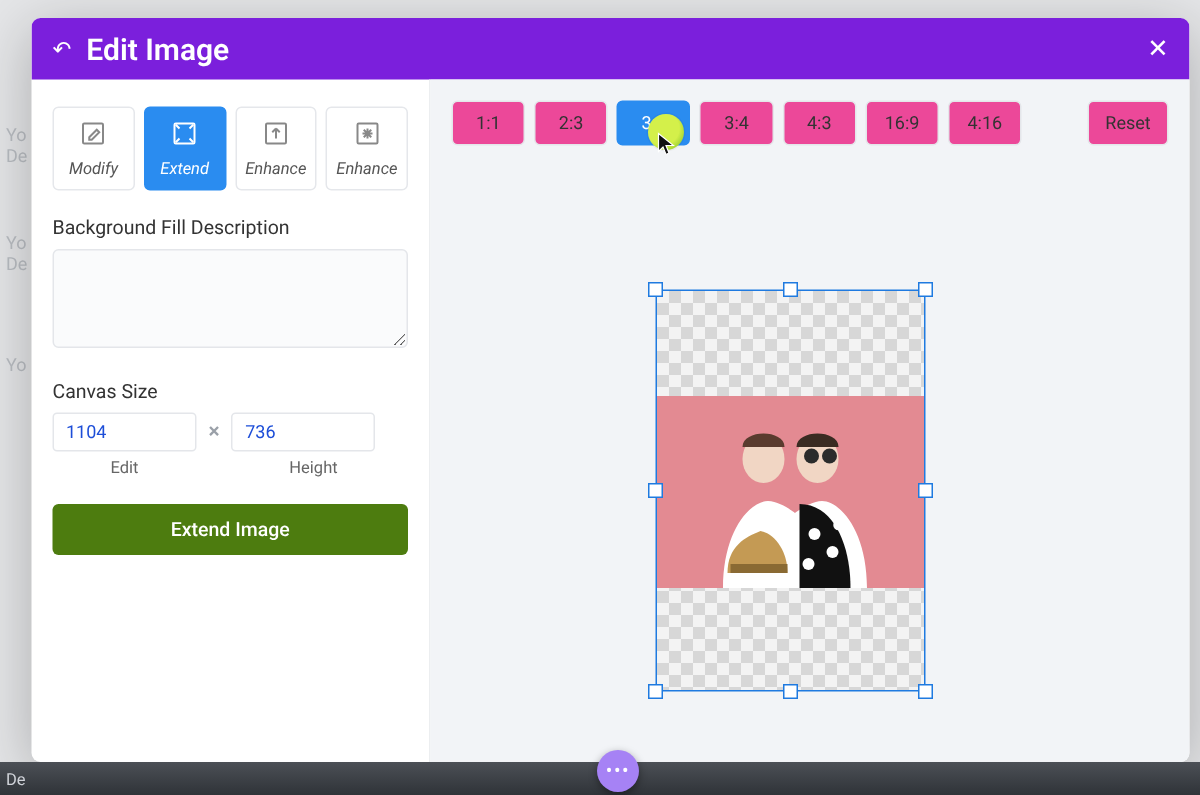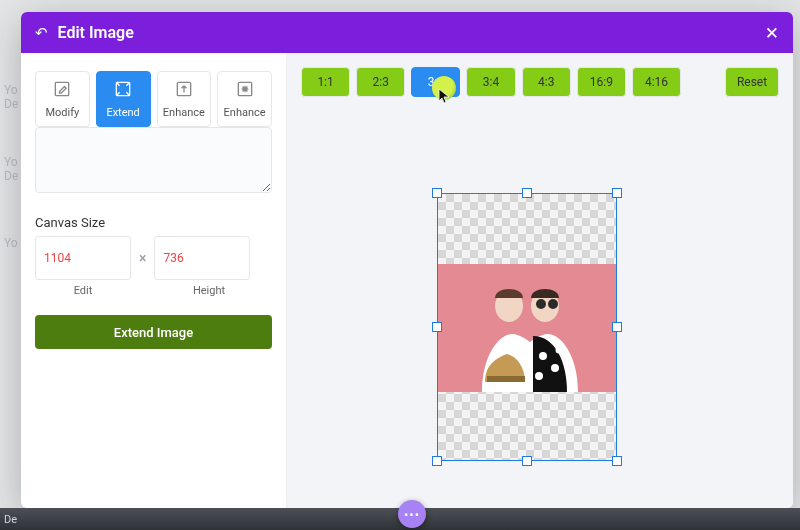--- a/index.html
+++ b/index.html
@@ -16,68 +16,68 @@
   .modal {
     position:absolute; left:21px; right:7px; top:12px; bottom:22px;
     background:#fff; border-radius:6px; box-shadow:0 8px 40px rgba(0,0,0,.25);
     display:flex; flex-direction:column; overflow:hidden;
   }
   .modal-header{
     height:41px; background:#7b1fdc;
     display:flex; align-items:center; padding:0 14px; color:#fff;
   }
   .modal-header .back{margin-right:10px; font-size:15px;}
-  .modal-header .title{font-size:16px; font-weight:600;}
+  .modal-header .title{font-size:20px; font-weight:600;}
   .modal-header .close{margin-left:auto; font-size:17px;}
 
   .modal-body{ flex:1; display:flex; }
 
   .sidebar{
     width:266px; border-right:1px solid #eceef0; padding:18px 14px 0 14px;
   }
   .tool-tabs{display:flex; gap:6px;}
   .tool-tab{
     width:56px; height:56px; border:1px solid #e5e7eb; border-radius:4px;
     display:flex; flex-direction:column; align-items:center; justify-content:center;
-    font-size:11px; color:#555; background:#fff; gap:4px;
+    font-size:11px; color:#555; background:#fff; gap:4px;font-style:italic;
   }
   .tool-tab.active{background:#2a8cf0; border-color:#2a8cf0; color:#fff;}
   .tool-tab svg{width:20px;height:20px;}
   .tool-tab.active svg{stroke:#fff; fill:none;}
   .tool-tab svg{stroke:#888; fill:none; stroke-width:1.6;}
 
   .field-label{font-size:13px; color:#333; margin-top:18px; margin-bottom:6px;}
   textarea.desc{
     width:100%; height:66px; border:1px solid #e4e6ea; border-radius:4px; resize:vertical;
     background:#fafbfc; padding:6px; font-size:12px;
   }
   .canvas-row{display:flex; align-items:center; gap:8px; margin-top:6px;}
   .canvas-row input{
-    width:96px; height:44px; border:1px solid #e4e6ea; border-radius:3px; padding:0 8px;
-    font-size:12px; color:#ef4444; background:#fff;
+    width:96px; height:26px; border:1px solid #e4e6ea; border-radius:3px; padding:0 8px;
+    font-size:12px; color:#1d4ed8; background:#fff;
   }
   .times{color:#9aa0a8; font-size:14px; font-weight:600;}
   .sublabels{display:flex; gap:8px; margin-top:4px; font-size:11px; color:#666;}
   .sublabels span:first-child{width:96px; text-align:center;}
   .sublabels span:last-child{width:96px; text-align:center; margin-left:22px;}
 
   .primary-btn{
     margin-top:18px; width:100%; height:34px; border:none; border-radius:4px;
     background:#4d7c0f; color:#fff; font-size:13px; font-weight:500;
   }
 
   .canvas-area{
     flex:1; position:relative; background:#f2f4f7;
   }
   .ratio-bar{
     position:absolute; top:14px; left:14px; right:14px; height:30px;
     display:flex; gap:6px;
   }
   .ratio-btn{
-    flex:1; background:#84cc16; border:1px solid #e4e6ea; border-radius:4px;
+    flex:1; background:#ec4899; border:1px solid #e4e6ea; border-radius:4px;
     font-size:12px; color:#333; display:flex; align-items:center; justify-content:center;
     position:relative;
   }
   .ratio-btn.reset{flex:1.1;margin-left:38px;}
   .ratio-btn.active{background:#2a8cf0; border-color:#2a8cf0; color:#fff;}
   .cursor-dot{
     position:absolute; width:24px; height:24px; border-radius:50%;
     background: radial-gradient(circle at 40% 40%, #d4f04a 0 55%, #6db51e 100%);
     top:8px; left:50%; transform:translateX(-4px);
     box-shadow:0 0 0 1px rgba(0,0,0,.04);
@@ -160,20 +160,21 @@
         </div>
         <div class="tool-tab">
           <span><svg viewBox="0 0 24 24">
                 <rect x="4" y="4" width="16" height="16" rx="1"></rect>
                 <path d="M12 8v8M8 12h8M9 9l6 6M15 9l-6 6"></path>
               </svg></span>
           <span>Enhance</span>
         </div>
       </div>
 
+      <div class="field-label">Background Fill Description</div>
       <textarea class="desc" style=""></textarea>
 
       <div class="field-label">Canvas Size</div>
       <div class="canvas-row">
         <input value="1104" style="">
         <span class="times">×</span>
         <input value="736" style="">
       </div>
       <div class="sublabels">
         <span>Edit</span>

